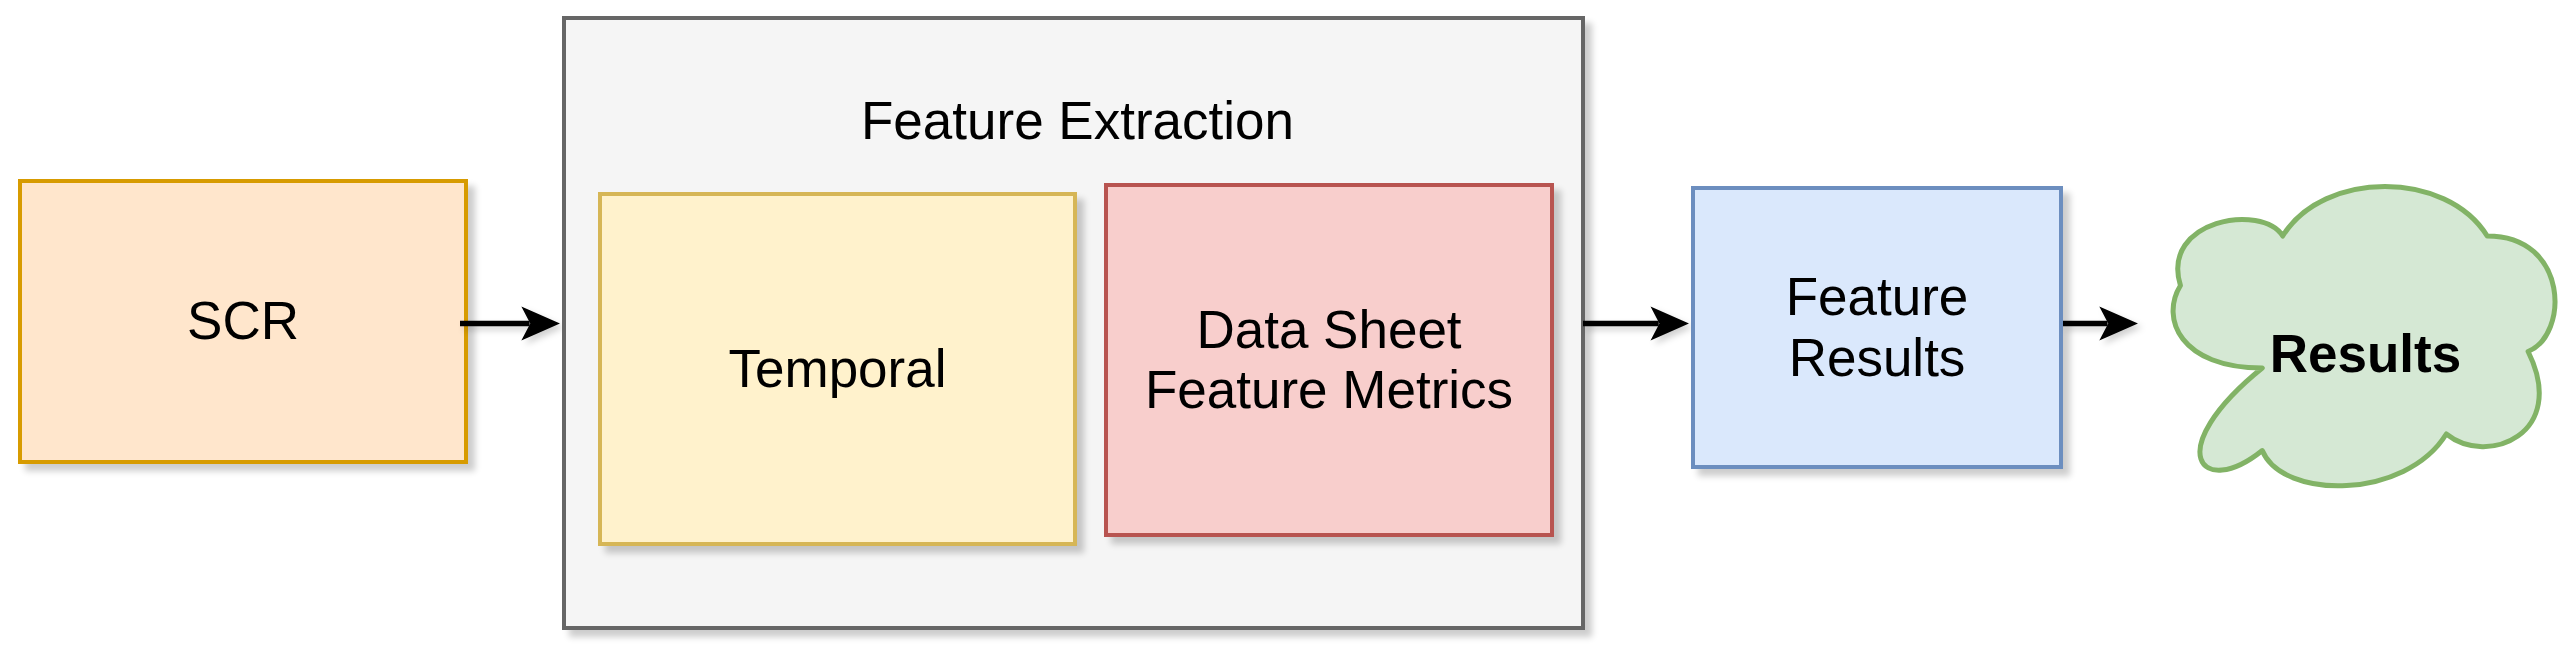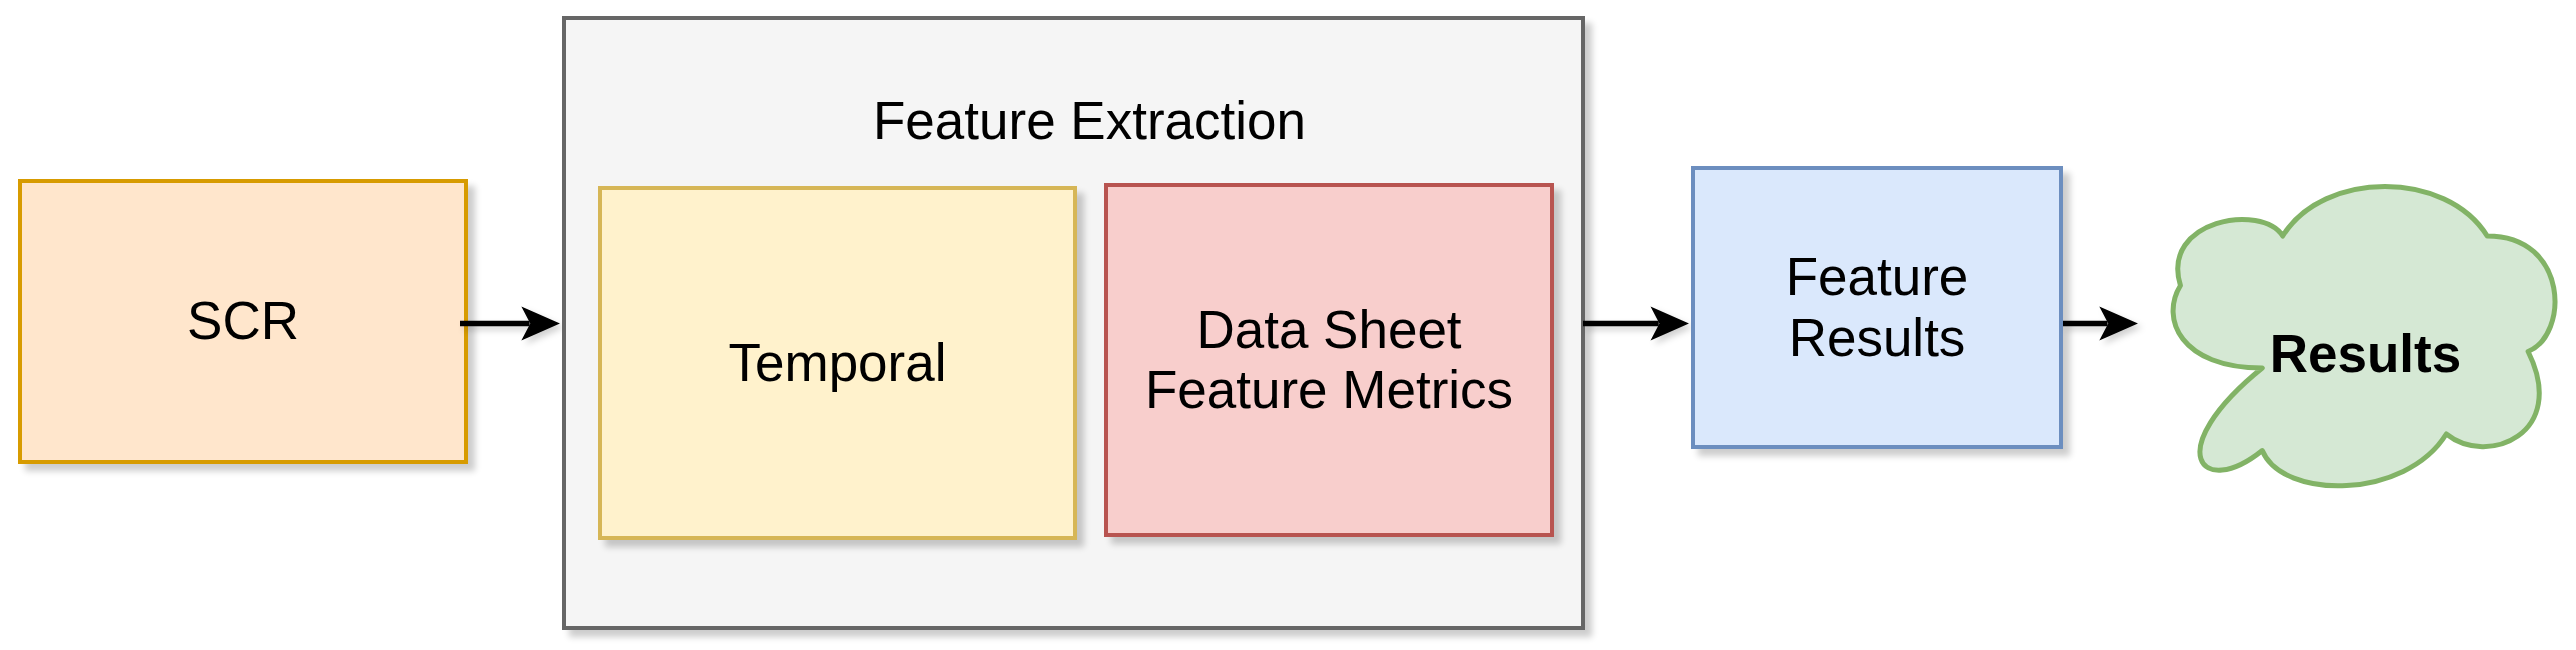--- a/index.html
+++ b/index.html
@@ -43,38 +43,38 @@
   
   .container-gray {
     left: 562px; top: 16px; width: 1023px; height: 614px;
     background: #F5F5F5;
     border: 4.9px solid #666666;
     position: absolute;
     box-sizing: border-box;
   }
   .container-title {
     position: absolute;
-    left: 16px; top: 71px;
+    left: 4px; top: 71px;
     width: 100%;
     text-align: center;
   }
   
   .box-yellow {
-    left: 598px; top: 186px; width: 479px; height: 354px;
+    left: 598px; top: 192px; width: 479px; height: 354px;
     background: #FFF2CC;
     border: 4.9px solid #D6B656;
   }
   .box-red {
     left: 1104px; top: 183px; width: 450px; height: 354px;
     background: #F8CECC;
     border: 4.9px solid #B85450;
   }
   
   .box-blue {
-    left: 1691px; top: 166px; width: 372px; height: 283px;
+    left: 1691px; top: 186px; width: 372px; height: 283px;
     background: #DAE8FC;
     border: 4.9px solid #6C8EBF;
   }
   
   .cloud-wrap {
     position: absolute;
     left: 2160px; top: 170px; width: 409px; height: 330px;
   }
   .cloud-wrap svg {
     position: absolute;

